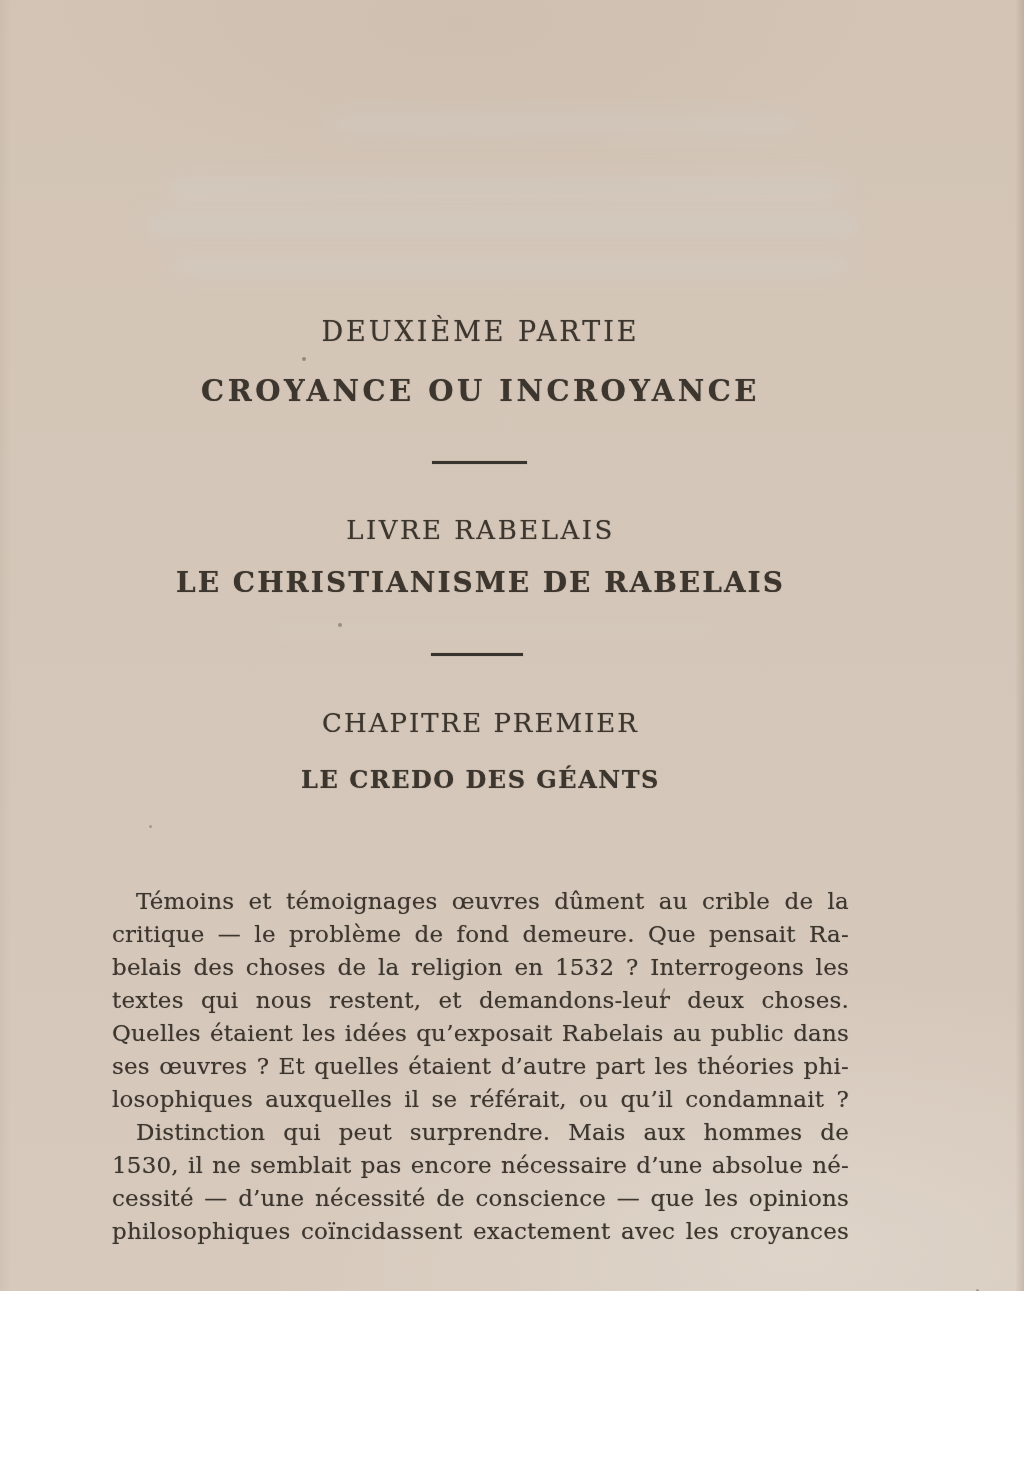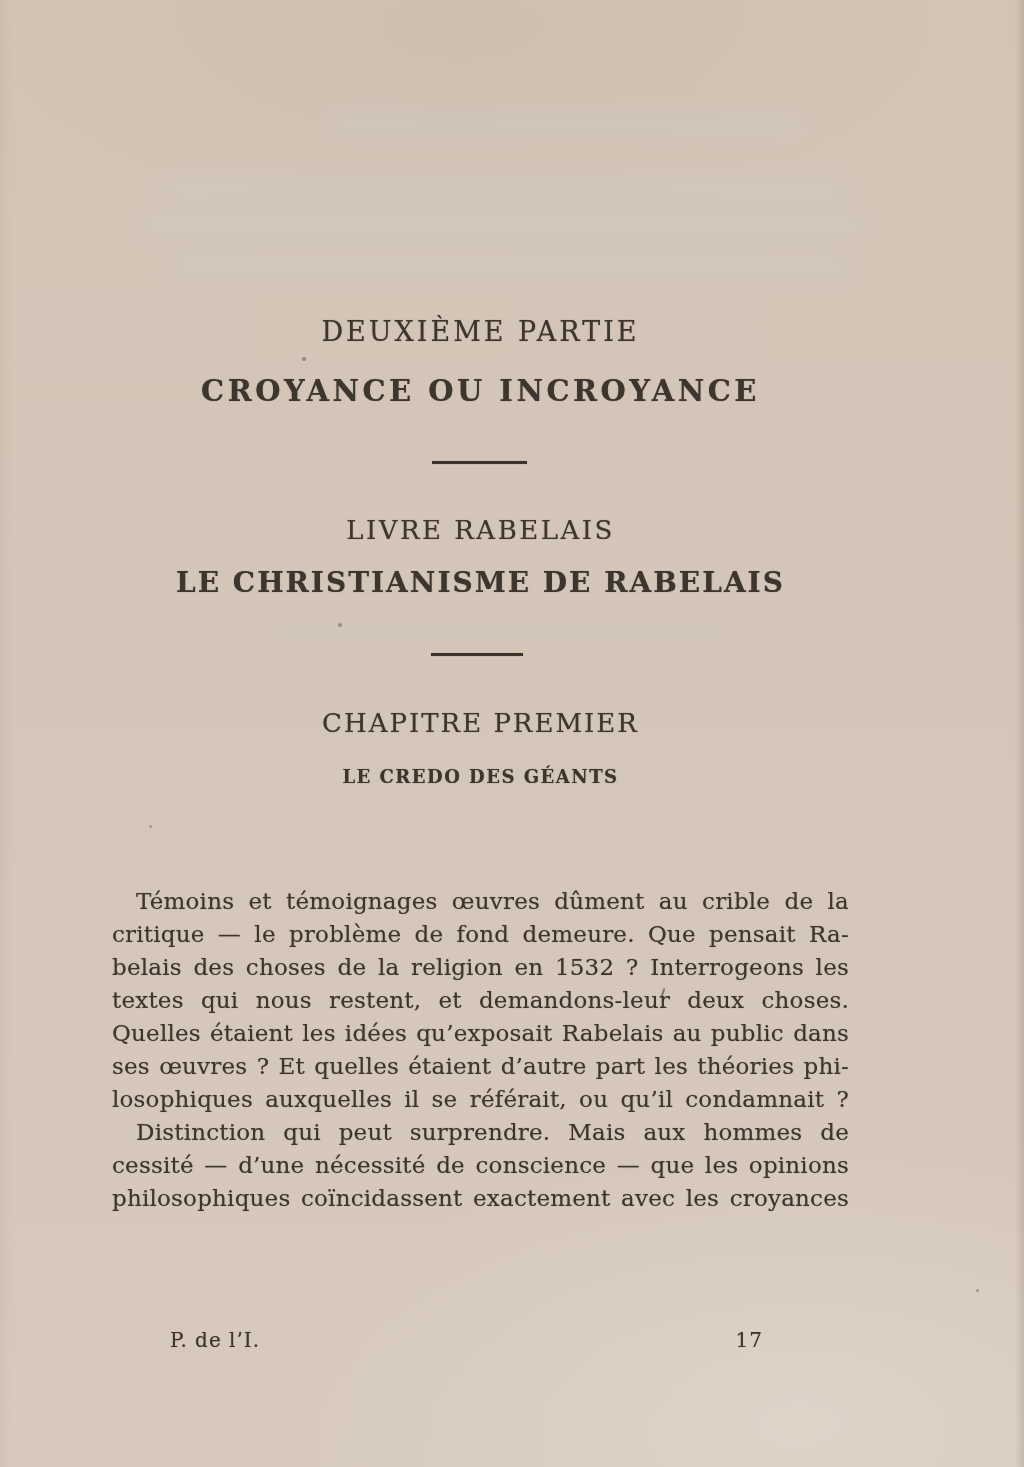--- a/index.html
+++ b/index.html
@@ -9,21 +9,21 @@
   html, body {
     margin: 0;
     padding: 0;
     width: 1024px;
     height: 1467px;
     overflow: hidden;
   }
   .page {
     position: relative;
     width: 1024px;
-    height: 1467px;
+    height: 1291px;
     overflow: hidden;
     background:
       radial-gradient(ellipse 820px 420px at 78% 97%, rgba(233,227,218,0.40), rgba(233,227,218,0) 65%),
       radial-gradient(ellipse 700px 300px at 45% 2%, rgba(120,100,85,0.05), rgba(120,100,85,0) 70%),
       linear-gradient(180deg, #d3c4b6 0%, var(--paper) 50%, #d7cabd 100%);
     font-family: "DejaVu Serif", "Liberation Serif", serif;
     color: var(--ink);
   }
   .edge-right {
     position: absolute; top: 0; right: 0; width: 9px; height: 100%;
@@ -67,21 +67,21 @@
     line-height: 1;
     white-space: nowrap;
     font-weight: normal;
     text-shadow: 0 0 1px rgba(56,48,40,0.55);
   }
   .part-heading    { top: 318px; font-size: 27px; letter-spacing: 3px; }
   .part-title      { top: 377px; font-size: 29px; font-weight: bold; letter-spacing: 3.5px; }
   .book-heading    { top: 517px; font-size: 26px; letter-spacing: 2.5px; }
   .book-title      { top: 569px; font-size: 28px; font-weight: bold; letter-spacing: 2px; }
   .chapter-heading { top: 710px; font-size: 26px; letter-spacing: 2px; }
-  .chapter-title   { top: 768px; font-size: 18px; font-weight: bold; letter-spacing: 1.5px; }
+  .chapter-title   { top: 768px; font-size: 24px; font-weight: bold; letter-spacing: 1.5px; }
 
   .rule {
     position: absolute;
     height: 3px;
     background: #39342d;
     box-shadow: 0 0 1px rgba(56,48,40,0.6);
   }
   .rule-1 { top: 461px; left: 432px; width: 95px; }
   .rule-2 { top: 653px; left: 431px; width: 92px; }
 
@@ -152,20 +152,21 @@
 
   <div class="body-text">
     <p class="line indent">Témoins et témoignages œuvres dûment au crible de la</p>
     <p class="line">critique — le problème de fond demeure. Que pensait Ra-</p>
     <p class="line">belais des choses de la religion en 1532 ? Interrogeons les</p>
     <p class="line">textes qui nous restent, et demandons-leur deux choses.</p>
     <p class="line">Quelles étaient les idées qu’exposait Rabelais au public dans</p>
     <p class="line">ses œuvres ? Et quelles étaient d’autre part les théories phi-</p>
     <p class="line">losophiques auxquelles il se référait, ou qu’il condamnait ?</p>
     <p class="line indent">Distinction qui peut surprendre. Mais aux hommes de</p>
+    <p class="line">1530, il ne semblait pas encore nécessaire d’une absolue né-</p>
     <p class="line">cessité — d’une nécessité de conscience — que les opinions</p>
     <p class="line">philosophiques coïncidassent exactement avec les croyances</p>
   </div>
 
   <div class="footer">
     <span class="signature">P. de l’I.</span>
     <span class="page-number">17</span>
   </div>
 
 </div>

